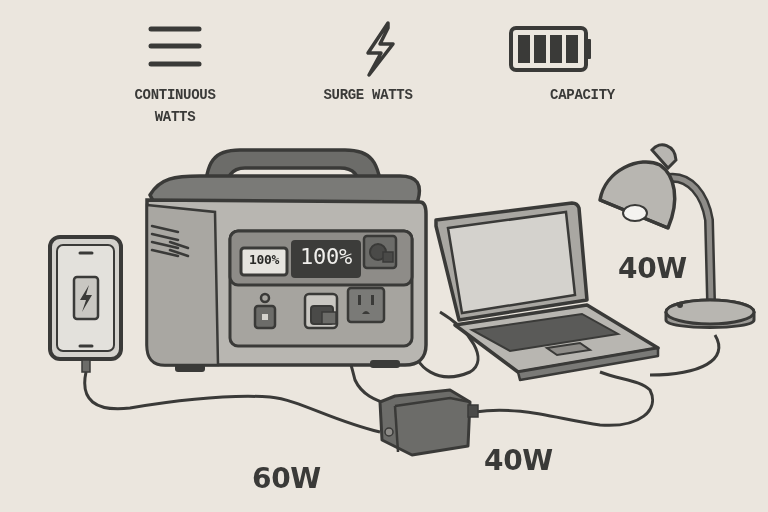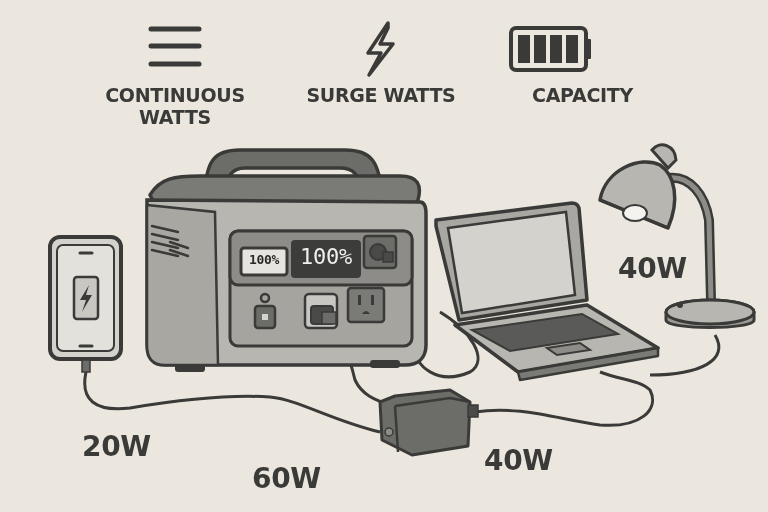--- a/index.html
+++ b/index.html
@@ -8,21 +8,21 @@
     background: #ebe6de;
     font-family: "Liberation Sans", sans-serif;
     position: relative;
   }
   .stage { position: absolute; left: 0; top: 0; width: 768px; height: 512px; }
   .label {
     position: absolute; color: #3a3a38; font-weight: 700;
     font-family: "DejaVu Sans", sans-serif; text-align: center;
     letter-spacing: -0.3px;
   }
-  .feat { font-size: 19px; line-height: 22px; }
+  .feat { font-size: 14px; line-height: 22px; font-family: Liberation Mono, monospace; }
   .watt { font-size: 28px; }
 </style>
 </head>
 <body>
 
 <div class="stage">
 
 <svg width="768" height="512" viewBox="0 0 768 512" style="position:absolute;left:0;top:0">
 
   <g stroke="#3a3a38" stroke-width="5" stroke-linecap="round">
@@ -142,25 +142,24 @@
   </g>
 </svg>
 
 <div class="label" style="left:242px;top:252px;width:44px;font-size:13px;font-family:'DejaVu Sans Mono',monospace;font-weight:700;color:#2a2a28;">100%</div>
 <div class="label" style="left:291px;top:244px;width:70px;font-size:22px;font-family:'DejaVu Sans Mono',monospace;font-weight:400;color:#f0efec;">100%</div>
 
 <div class="label feat" style="left:100px;top:84px;width:150px;">
   <div>CONTINUOUS</div>
   <div>WATTS</div>
 </div>
-<div class="label feat" style="left:296px;top:84px;width:170px;">
+<div class="label feat" style="left:283px;top:84px;width:170px;">
   <div>SURGE WATTS</div>
 </div>
 <div class="label feat" style="left:510px;top:84px;width:145px;">
   <div>CAPACITY</div>
 </div>
 
-<div class="label watt" style="left:82px;top:430px;">20W</div>
 <div class="label watt" style="left:252px;top:462px;">60W</div>
 <div class="label watt" style="left:484px;top:444px;">40W</div>
 <div class="label watt" style="left:618px;top:252px;">40W</div>
 
 </div>
 
 </body></html>

